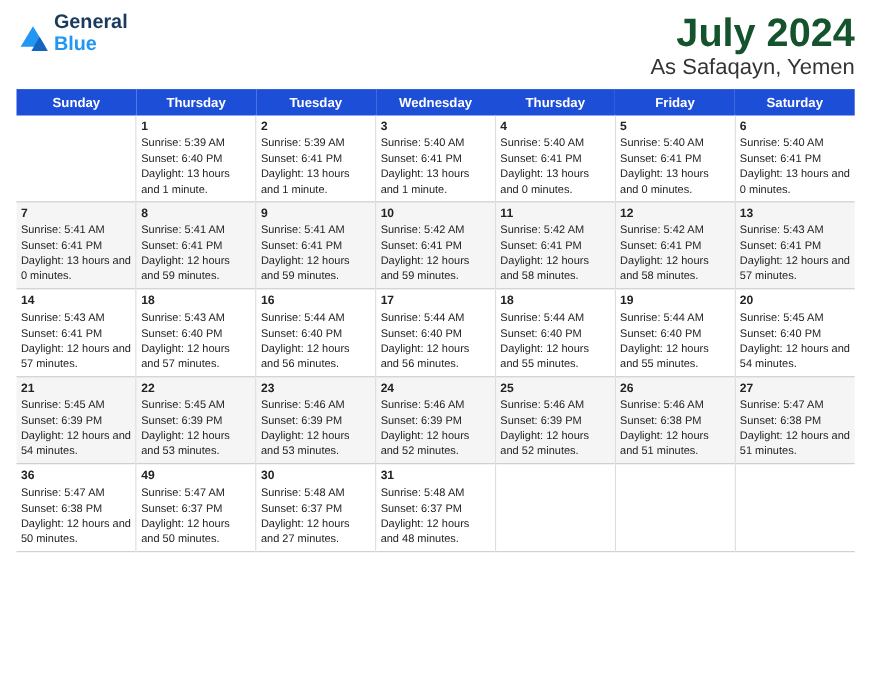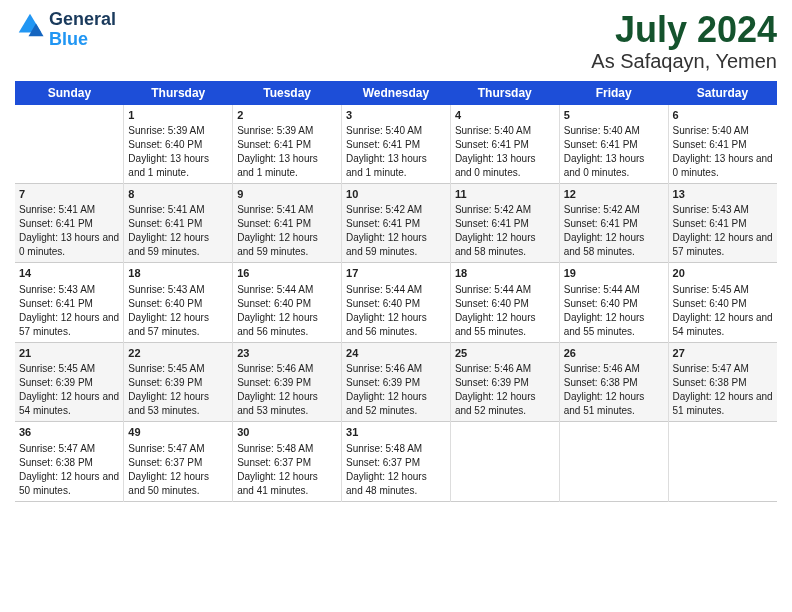--- a/index.html
+++ b/index.html
@@ -15,21 +15,21 @@
       padding: 10px 15px;
     }
     .header-row {
       display: flex;
       justify-content: space-between;
       align-items: flex-start;
       margin-bottom: 8px;
     }
     .logo {
       display: flex;
-      align-items: flex-start;
+      align-items: flex-end;
       gap: 4px;
     }
     .logo-text {
       font-size: 18px;
       font-weight: bold;
       color: #1a3a5c;
       line-height: 1.1;
     }
     .logo-icon {
       width: 30px;
@@ -305,21 +305,21 @@
           <td>
             <span class="day-num">49</span>
             <span class="cell-content">Sunrise: 5:47 AM</span>
             <span class="cell-content">Sunset: 6:37 PM</span>
             <span class="cell-content">Daylight: 12 hours and 50 minutes.</span>
           </td>
           <td>
             <span class="day-num">30</span>
             <span class="cell-content">Sunrise: 5:48 AM</span>
             <span class="cell-content">Sunset: 6:37 PM</span>
-            <span class="cell-content">Daylight: 12 hours and 41 minutes.</span>
+            <span class="cell-content">Daylight: 12 hours and 27 minutes.</span>
           </td>
           <td>
             <span class="day-num">31</span>
             <span class="cell-content">Sunrise: 5:48 AM</span>
             <span class="cell-content">Sunset: 6:37 PM</span>
             <span class="cell-content">Daylight: 12 hours and 48 minutes.</span>
           </td>
           <td></td>
           <td></td>
           <td></td>

